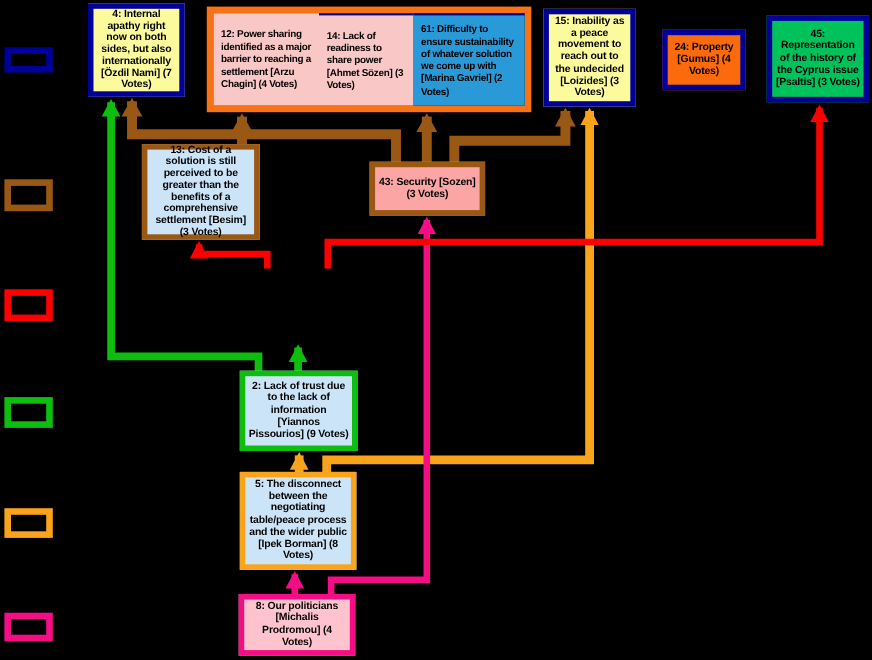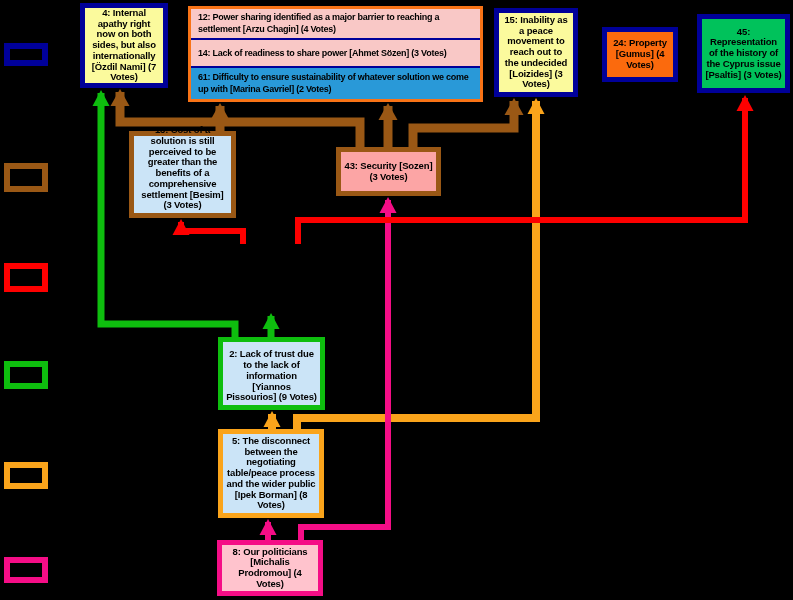--- a/index.html
+++ b/index.html
@@ -18,42 +18,42 @@
     padding:2px 3px;
   }
   .b-navy    { border:5px solid #000099; }
   .b-brown   { border:5px solid #9A5815; }
   .b-red     { border:5px solid #FE0000; }
   .b-green   { border:5px solid #0EBE0E; }
   .b-orange  { border:5px solid #FAA41B; }
   .b-magenta { border:5px solid #F50D86; }
 
   .f-yellow    { background:#FBFA9D; }
-  .f-lightblue { background:#CBE4F7;align-items:flex-end; }
+  .f-lightblue { background:#CBE4F7; }
   .f-salmon    { background:#fca5a5; }
   .f-orange    { background:#FB6A0D; }
   .f-green     { background:#00C25B; }
   .f-pink      { background:#FFC3CD; }
 
   #node-4  { left:80px;  top:3px;   width:88px;  height:85px; }
   #node-15 { left:494px; top:8px;   width:84px;  height:89px; }
   #node-24 { left:602px; top:27px;  width:76px;  height:55px; }
   #node-45 { left:697px; top:14px;  width:93px;  height:79px; }
   #node-13 { left:129px; top:131px; width:107px; height:87px; }
   #node-43 { left:336px; top:147px; width:105px; height:49px; }
   #node-3  { left:218px; top:242px; width:107px; height:70px; }
   #node-2  { left:218px; top:337px; width:107px; height:73px; }
   #node-5  { left:218px; top:429px; width:106px; height:89px; }
   #node-8  { left:217px; top:540px; width:106px; height:56px; }
 
   
   .cluster {
     position:absolute; left:188px; top:6px; width:295px; height:96px;
-    box-sizing:border-box; border:3px solid #f97316;
-    display:flex; flex-direction:column;
+    box-sizing:border-box; border:6px solid #f97316;
+    display:flex; 
   }
   .band {
     display:flex; align-items:center; text-align:left;
     padding:1px 7px; font-weight:bold; color:#000;
     font-size:9px; line-height:1.25; letter-spacing:-0.25px;
   }
   .band + .band { border-top:2px solid #000099; }
   #band-12 { flex:32 1 0; background:#F9C8C6; }
   #band-14 { flex:28 1 0; background:#F9C8C6; }
   #band-61 { flex:34 1 0; background:#2999D8; }

